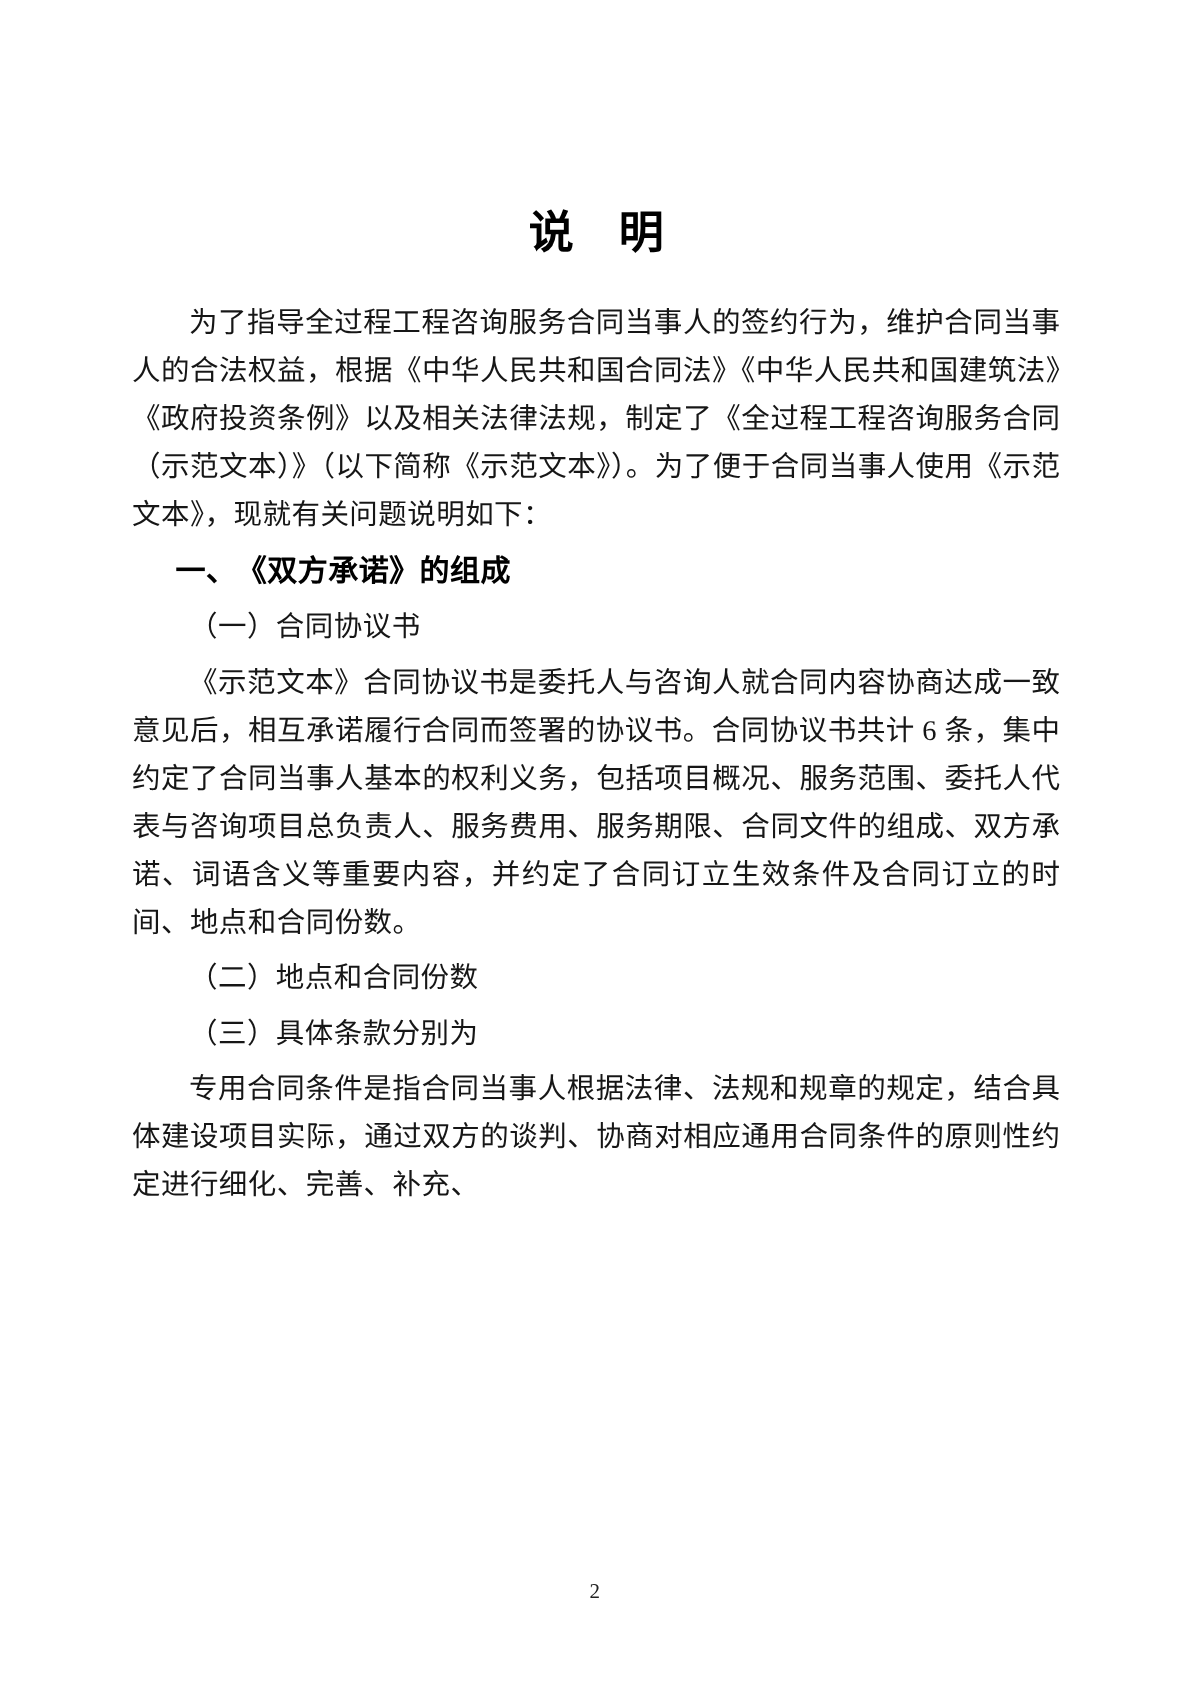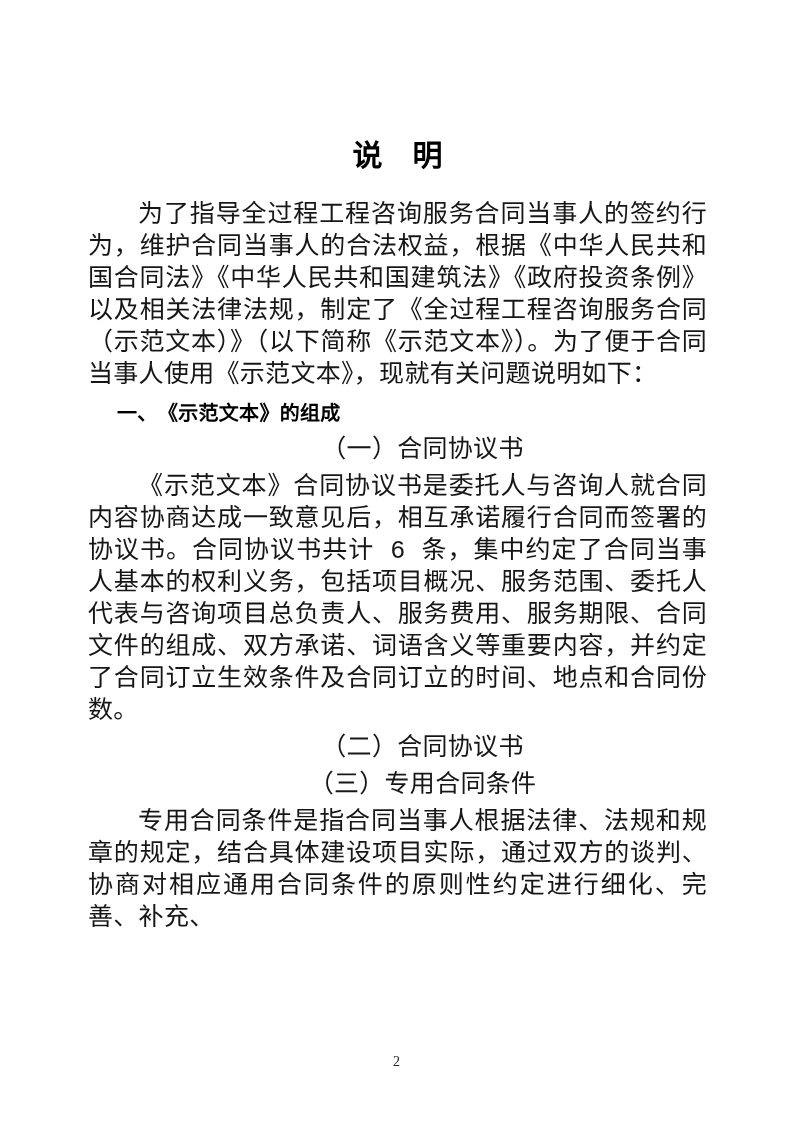--- a/index.html
+++ b/index.html
@@ -25,60 +25,60 @@
     margin: 138px 0 26px 0;
     text-align: center;
     font-family: "Liberation Sans", "DejaVu Sans", sans-serif;
     font-weight: bold;
     font-size: 30px;
     line-height: 36px;
     color: #000000;
   }
   p.para {
     margin: 0 0 5px 0;
-    font-family: Liberation Mono, monospace;
-    font-size: 25px;
+    font-family: Liberation Serif, serif;
+    font-size: 19px;
     line-height: 32px;
     text-align: justify;
     text-indent: 2em;
     letter-spacing: 0.3px;
     word-break: break-all;
   }
   p.para.section-heading {
     font-family: "Liberation Sans", "DejaVu Sans", sans-serif;
     font-weight: bold;
     font-size: 20px;
     text-indent: 1.45em;
     margin: 4px 0 6px 0;
     color: #000000;
   }
   p.para.sub-heading {
-    text-align: center;
+    text-align: left;
   }
   .page-footer {
     position: absolute;
     bottom: 52px;
     left: 0;
     width: 100%;
     text-align: center;
     font-family: "Liberation Serif", "DejaVu Serif", serif;
     font-size: 14px;
     color: #222222;
   }
 </style>
 </head>
 <body>
 
 <div class="page">
   <div class="content">
     <h1 class="doc-title">说　明</h1>
 
     <p class="para">为了指导全过程工程咨询服务合同当事人的签约行为，维护合同当事人的合法权益，根据《中华人民共和国合同法》《中华人民共和国建筑法》《政府投资条例》以及相关法律法规，制定了《全过程工程咨询服务合同（示范文本）》（以下简称《示范文本》）。为了便于合同当事人使用《示范文本》，现就有关问题说明如下：</p>
-    <p class="para section-heading">一、　《示范文本》的组成</p>
+    <p class="para section-heading">一、　《双方承诺》的组成</p>
     <p class="para sub-heading">（一）合同协议书</p>
     <p class="para">《示范文本》合同协议书是委托人与咨询人就合同内容协商达成一致意见后，相互承诺履行合同而签署的协议书。合同协议书共计 6 条，集中约定了合同当事人基本的权利义务，包括项目概况、服务范围、委托人代表与咨询项目总负责人、服务费用、服务期限、合同文件的组成、双方承诺、词语含义等重要内容，并约定了合同订立生效条件及合同订立的时间、地点和合同份数。</p>
-    <p class="para sub-heading">（二）合同协议书</p>
-    <p class="para sub-heading">（三）专用合同条件</p>
+    <p class="para sub-heading">（二）地点和合同份数</p>
+    <p class="para sub-heading">（三）具体条款分别为</p>
     <p class="para">专用合同条件是指合同当事人根据法律、法规和规章的规定，结合具体建设项目实际，通过双方的谈判、协商对相应通用合同条件的原则性约定进行细化、完善、补充、</p>
   </div>
 
   <div class="page-footer">2</div>
 </div>
 
 </body></html>

